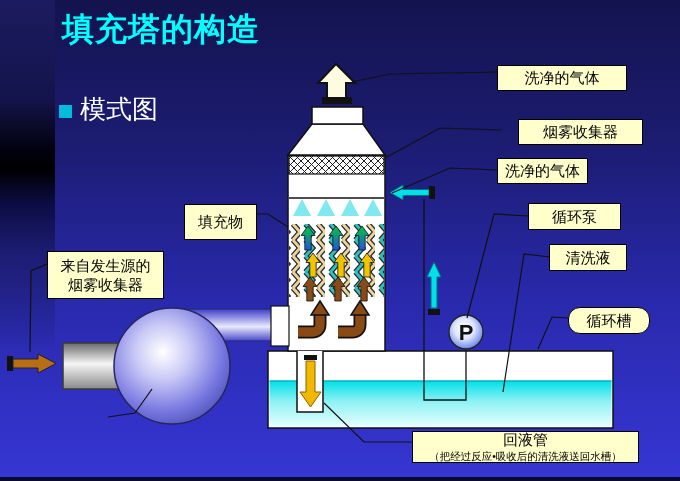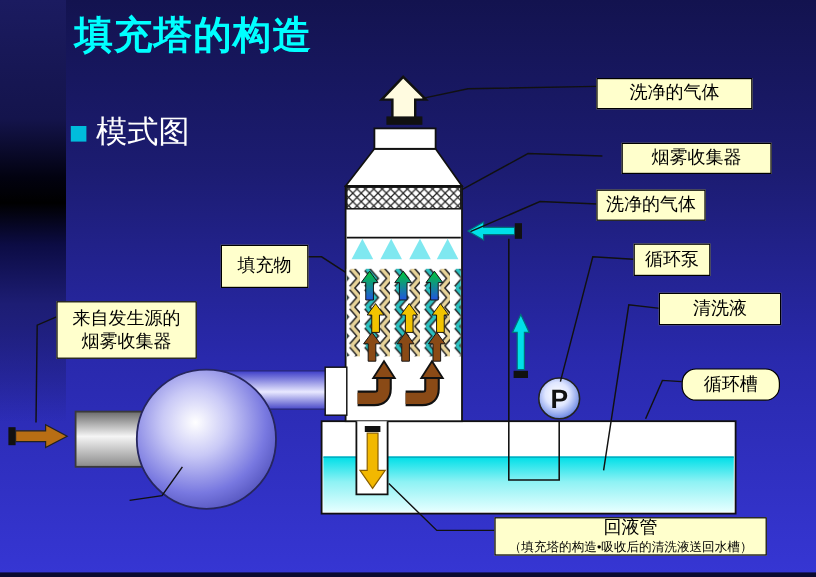--- a/index.html
+++ b/index.html
@@ -203,31 +203,31 @@
   </svg>
 
   <div class="label" style="left:497px;top:65px;width:130px;height:26px;">洗净的气体</div>
 
   <div class="label" style="left:502px;top:119px;width:125px;height:26px;margin-left:16px;">烟雾收集器</div>
 
   <div class="label" style="left:497px;top:158px;width:91px;height:26px;">洗净的气体</div>
 
   <div class="label" style="left:184px;top:204px;width:73px;height:36px;">填充物</div>
 
-  <div class="label" style="left:528px;top:203px;width:64px;height:27px;">循环泵</div>
-
-  <div class="label" style="left:549px;top:244px;width:102px;height:27px;">清洗液</div>
+  <div class="label" style="left:528px;top:203px;width:93px;height:27px;">循环泵</div>
+
+  <div class="label" style="left:549px;top:244px;width:78px;height:27px;">清洗液</div>
 
   <div class="label" style="left:568px;top:307px;width:82px;height:27px;border-radius:12px;">循环槽</div>
 
   <div class="label multiline" style="left:47px;top:251px;width:117px;height:48px;">
     <span>来自发生源的</span>
     <span>烟雾收集器</span>
   </div>
 
 
   <div class="label multiline" style="left:412px;top:431px;width:227px;height:32px;">
     <span>回液管</span>
-    <span class="note">（填充塔的构造•吸收后的清洗液送回水槽）</span>
+    <span class="note">（把经过反应•吸收后的清洗液送回水槽）</span>
   </div>
 
   <div class="bottom-edge"></div>
 </div>
 
 </body></html>

